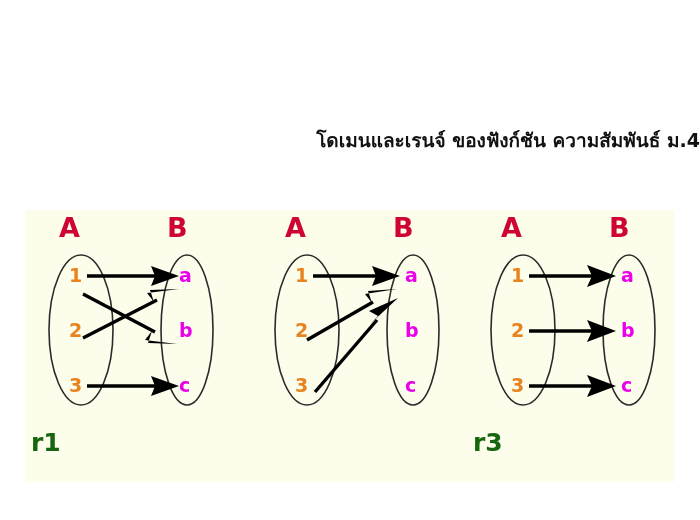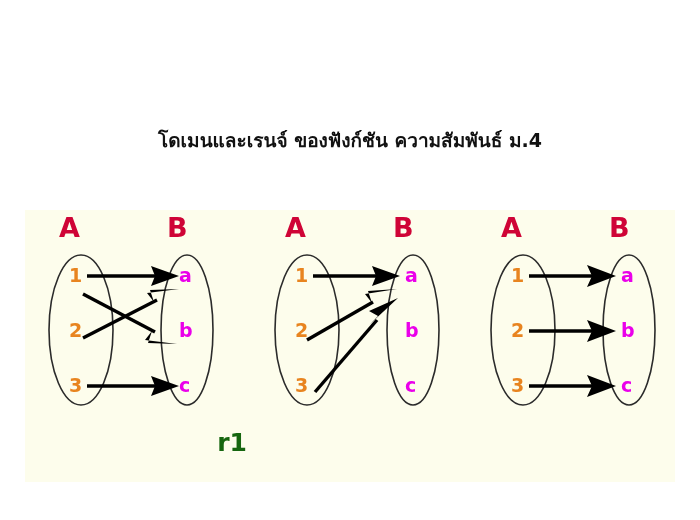--- a/index.html
+++ b/index.html
@@ -13,21 +13,21 @@
     position: relative;
     overflow: hidden;
     font-family: "DejaVu Sans", "Liberation Sans", sans-serif;
   }
 
   #page-title {
     position: absolute;
     left: 0;
     top: 125px;
     width: 700px;
-    text-align: center;
+    text-align: right;
     font-family: "DejaVu Sans", "Liberation Sans", sans-serif;
     font-size: 19px;
     font-weight: bold;
     color: #111111;
     letter-spacing: 0px;
     white-space: nowrap;
   }
 
   #diagram-panel {
     position: absolute;
@@ -58,21 +58,21 @@
     line-height: 1;
   }
   .set-label.left  { left: 28px; }
   .set-label.right { left: 136px; }
 
   .relation-label {
     position: absolute;
     top: 220px;
     left: 0;
     width: 216px;
-    text-align: right;
+    text-align: left;
     font-size: 25px;
     font-weight: bold;
     color: #16660f;
     font-family: "DejaVu Sans", "Liberation Sans", sans-serif;
     line-height: 1;
   }
 
   .svg-layer {
     position: absolute;
     left: 0;
@@ -211,15 +211,16 @@
         <line class="arrow-line" x1="56" y1="121" x2="122" y2="121"></line>
         <polygon class="arrow-head" points="143,121 114,110 119,121 114,132"></polygon>
       </g>
 
       <g>
         <line class="arrow-line" x1="56" y1="176" x2="122" y2="176"></line>
         <polygon class="arrow-head" points="143,176 114,165 119,176 114,187"></polygon>
       </g>
     </svg>
 
+    <div class="relation-label">r3</div>
   </div>
 
 </div>
 
 </body></html>

